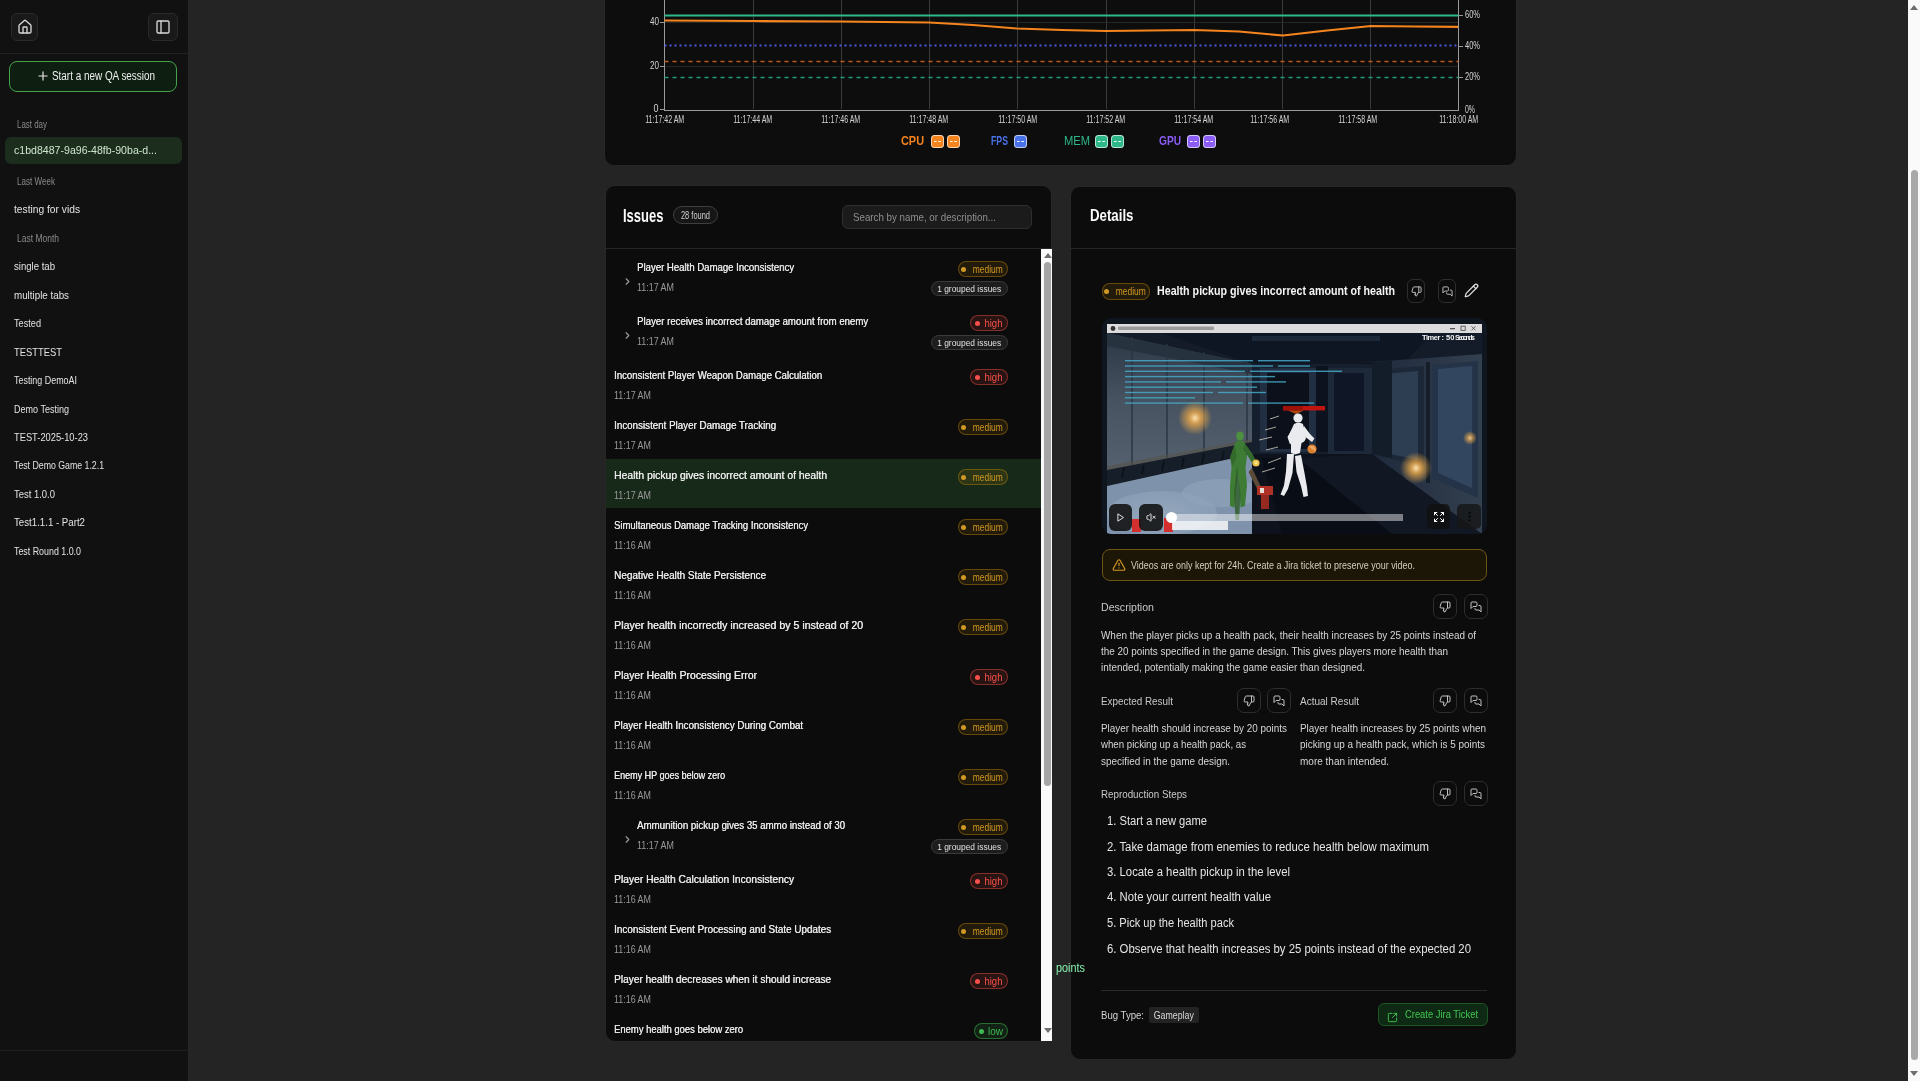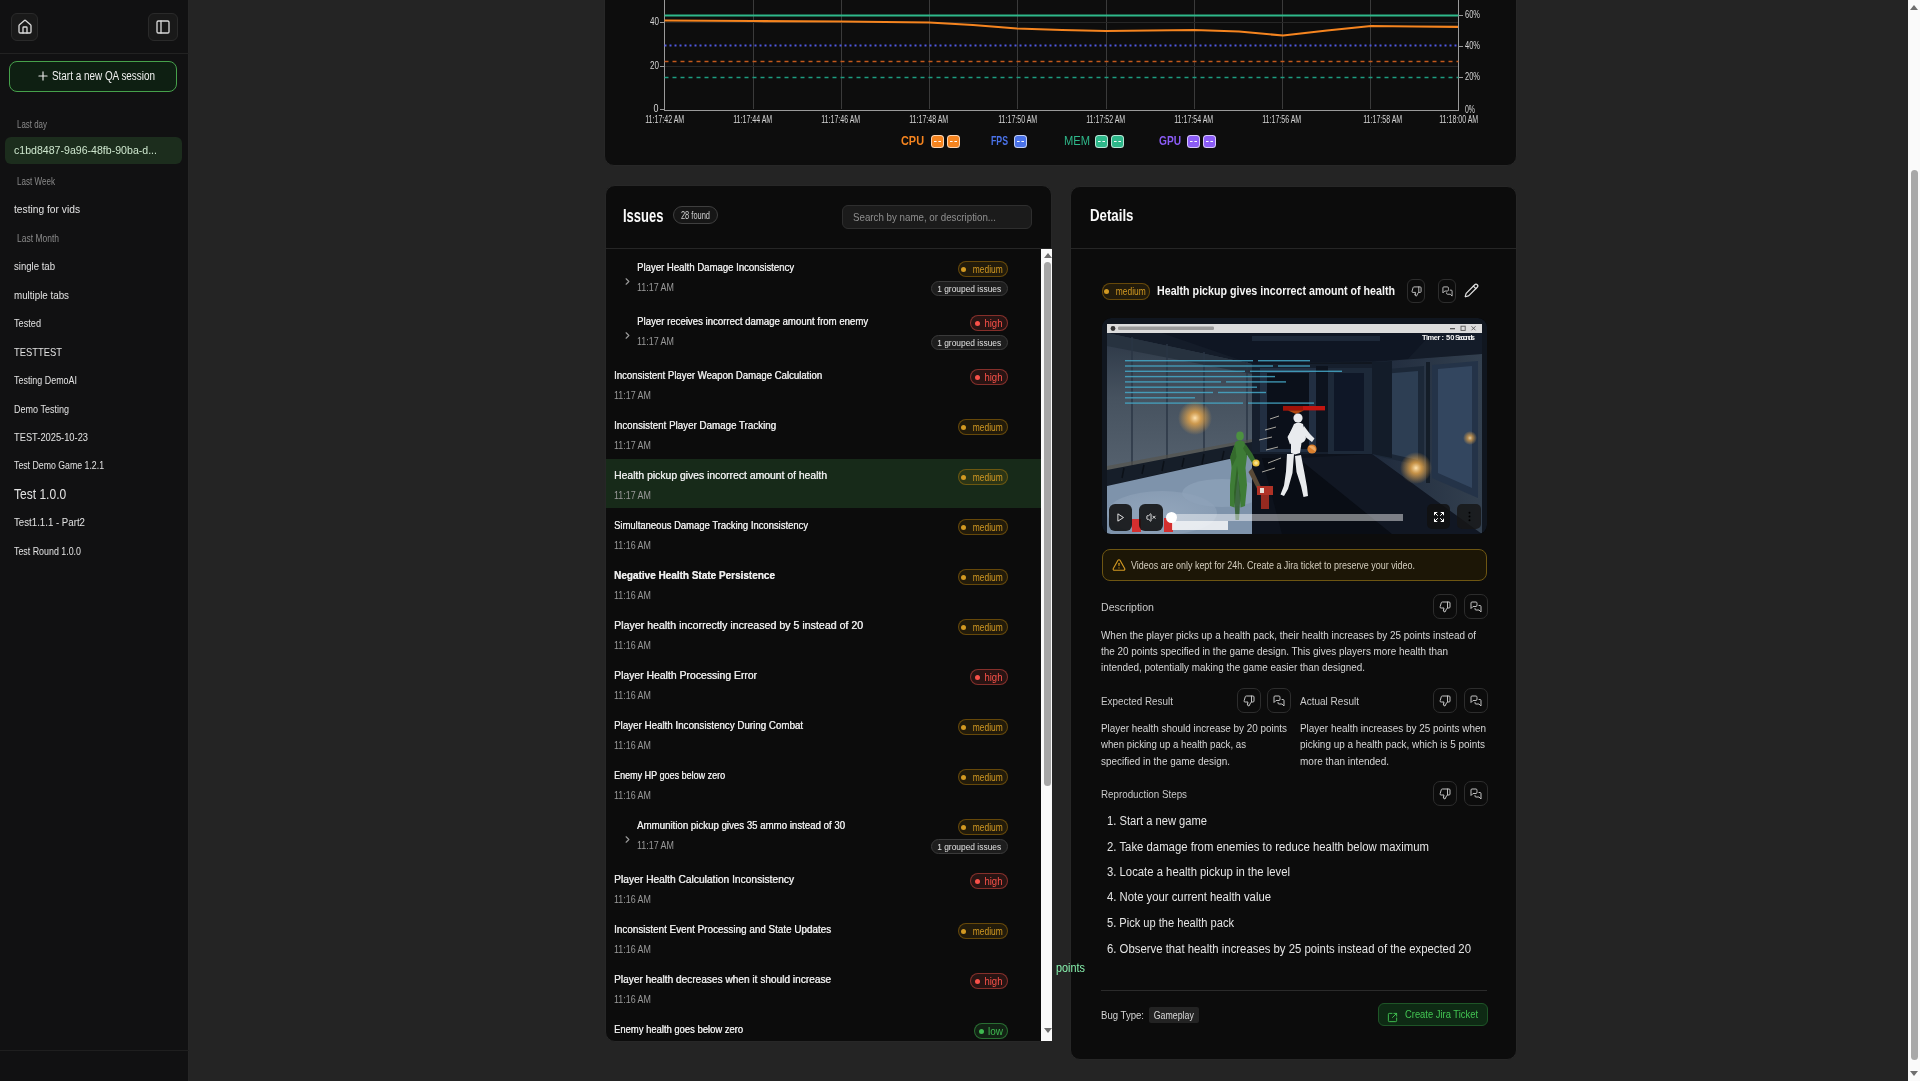--- a/index.html
+++ b/index.html
@@ -33,21 +33,21 @@
 <div class="a" style="left:14px;top:196px;height:26px;line-height:26px;color:#e2e2e2;font-size:11px"><span id="f4" style="display:inline-block;white-space:nowrap;transform:scaleX(0.9306);transform-origin:0 50%">testing for vids</span></div>
 <div class="a" style="left:17px;top:231px;height:14px;line-height:14px;font-size:10.5px;color:#8a8a8a"><span id="f5" style="display:inline-block;white-space:nowrap;transform:scaleX(0.8084);transform-origin:0 50%">Last Month</span></div>
 <div class="a" style="left:14px;top:253px;height:26px;line-height:26px;color:#e2e2e2;font-size:11px"><span id="f6" style="display:inline-block;white-space:nowrap;transform:scaleX(0.8706);transform-origin:0 50%">single tab</span></div>
 <div class="a" style="left:14px;top:282px;height:26px;line-height:26px;color:#e2e2e2;font-size:11px"><span id="f7" style="display:inline-block;white-space:nowrap;transform:scaleX(0.8905);transform-origin:0 50%">multiple tabs</span></div>
 <div class="a" style="left:14px;top:310px;height:26px;line-height:26px;color:#e2e2e2;font-size:11px"><span id="f8" style="display:inline-block;white-space:nowrap;transform:scaleX(0.8328);transform-origin:0 50%">Tested</span></div>
 <div class="a" style="left:14px;top:339px;height:26px;line-height:26px;color:#e2e2e2;font-size:11px"><span id="f9" style="display:inline-block;white-space:nowrap;transform:scaleX(0.8536);transform-origin:0 50%">TESTTEST</span></div>
 <div class="a" style="left:14px;top:367px;height:26px;line-height:26px;color:#e2e2e2;font-size:11px"><span id="f10" style="display:inline-block;white-space:nowrap;transform:scaleX(0.8113);transform-origin:0 50%">Testing DemoAI</span></div>
 <div class="a" style="left:14px;top:396px;height:26px;line-height:26px;color:#e2e2e2;font-size:11px"><span id="f11" style="display:inline-block;white-space:nowrap;transform:scaleX(0.8201);transform-origin:0 50%">Demo Testing</span></div>
 <div class="a" style="left:14px;top:424px;height:26px;line-height:26px;color:#e2e2e2;font-size:11px"><span id="f12" style="display:inline-block;white-space:nowrap;transform:scaleX(0.8463);transform-origin:0 50%">TEST-2025-10-23</span></div>
 <div class="a" style="left:14px;top:452px;height:26px;line-height:26px;color:#e2e2e2;font-size:11px"><span id="f13" style="display:inline-block;white-space:nowrap;transform:scaleX(0.7957);transform-origin:0 50%">Test Demo Game 1.2.1</span></div>
-<div class="a" style="left:14px;top:481px;height:26px;line-height:26px;color:#e2e2e2;font-size:14px"><span id="f14" style="display:inline-block;white-space:nowrap;transform:scaleX(0.8595);transform-origin:0 50%">Test 1.0.0</span></div>
+<div class="a" style="left:14px;top:481px;height:26px;line-height:26px;color:#e2e2e2;font-size:11px"><span id="f14" style="display:inline-block;white-space:nowrap;transform:scaleX(0.8595);transform-origin:0 50%">Test 1.0.0</span></div>
 <div class="a" style="left:14px;top:509px;height:26px;line-height:26px;color:#e2e2e2;font-size:11px"><span id="f15" style="display:inline-block;white-space:nowrap;transform:scaleX(0.8796);transform-origin:0 50%">Test1.1.1 - Part2</span></div>
 <div class="a" style="left:14px;top:538px;height:26px;line-height:26px;color:#e2e2e2;font-size:11px"><span id="f16" style="display:inline-block;white-space:nowrap;transform:scaleX(0.8056);transform-origin:0 50%">Test Round 1.0.0</span></div>
 </div>
 <div class="panel" style="left:604px;top:-40px;width:913px;height:206px;background:#0d0d0d"></div>
 <div class="a" style="left:752.7px;top:0;width:1px;height:109px;background:#3a3a3a"></div>
 <div class="a" style="left:840.9px;top:0;width:1px;height:109px;background:#3a3a3a"></div>
 <div class="a" style="left:929.1px;top:0;width:1px;height:109px;background:#3a3a3a"></div>
 <div class="a" style="left:1017.3px;top:0;width:1px;height:109px;background:#3a3a3a"></div>
 <div class="a" style="left:1105.6px;top:0;width:1px;height:109px;background:#3a3a3a"></div>
 <div class="a" style="left:1193.8px;top:0;width:1px;height:109px;background:#3a3a3a"></div>
@@ -72,22 +72,22 @@
 <div class="a" style="left:1465.0px;top:39.5px;font-size:10px;color:#d4d4d4"><span id="f21" style="display:inline-block;white-space:nowrap;transform:scaleX(0.7494);transform-origin:0 50%">40%</span></div>
 <div class="a" style="left:1465.0px;top:71.0px;font-size:10px;color:#d4d4d4"><span id="f22" style="display:inline-block;white-space:nowrap;transform:scaleX(0.7494);transform-origin:0 50%">20%</span></div>
 <div class="a" style="left:1465.0px;top:103.5px;font-size:10px;color:#d4d4d4"><span id="f23" style="display:inline-block;white-space:nowrap;transform:scaleX(0.6919);transform-origin:0 50%">0%</span></div>
 <div class="a" style="left:664.5px;top:113.5px;width:80px;margin-left:-40px;text-align:center;font-size:10px;color:#d4d4d4"><span id="f24" style="display:inline-block;white-space:nowrap;transform:scaleX(0.7037);transform-origin:50% 50%">11:17:42 AM</span></div>
 <div class="a" style="left:752.7px;top:113.5px;width:80px;margin-left:-40px;text-align:center;font-size:10px;color:#d4d4d4"><span id="f25" style="display:inline-block;white-space:nowrap;transform:scaleX(0.7037);transform-origin:50% 50%">11:17:44 AM</span></div>
 <div class="a" style="left:840.9px;top:113.5px;width:80px;margin-left:-40px;text-align:center;font-size:10px;color:#d4d4d4"><span id="f26" style="display:inline-block;white-space:nowrap;transform:scaleX(0.7037);transform-origin:50% 50%">11:17:46 AM</span></div>
 <div class="a" style="left:929.1px;top:113.5px;width:80px;margin-left:-40px;text-align:center;font-size:10px;color:#d4d4d4"><span id="f27" style="display:inline-block;white-space:nowrap;transform:scaleX(0.7037);transform-origin:50% 50%">11:17:48 AM</span></div>
 <div class="a" style="left:1017.3px;top:113.5px;width:80px;margin-left:-40px;text-align:center;font-size:10px;color:#d4d4d4"><span id="f28" style="display:inline-block;white-space:nowrap;transform:scaleX(0.7037);transform-origin:50% 50%">11:17:50 AM</span></div>
 <div class="a" style="left:1105.6px;top:113.5px;width:80px;margin-left:-40px;text-align:center;font-size:10px;color:#d4d4d4"><span id="f29" style="display:inline-block;white-space:nowrap;transform:scaleX(0.7037);transform-origin:50% 50%">11:17:52 AM</span></div>
 <div class="a" style="left:1193.8px;top:113.5px;width:80px;margin-left:-40px;text-align:center;font-size:10px;color:#d4d4d4"><span id="f30" style="display:inline-block;white-space:nowrap;transform:scaleX(0.7037);transform-origin:50% 50%">11:17:54 AM</span></div>
-<div class="a" style="left:1282.0px;top:113.5px;width:80px;margin-left:-40px;text-align:center;font-size:10px;color:#d4d4d4"><span id="f31" style="display:inline-block;white-space:nowrap;transform:scaleX(0.7037);transform-origin:50% 50%">11:17:56 AM</span></div>
-<div class="a" style="left:1370.2px;top:113.5px;width:80px;margin-left:-40px;text-align:right;font-size:10px;color:#d4d4d4"><span id="f32" style="display:inline-block;white-space:nowrap;transform:scaleX(0.7037);transform-origin:50% 50%">11:17:58 AM</span></div>
+<div class="a" style="left:1282.0px;top:113.5px;width:80px;margin-left:-40px;font-size:10px;color:#d4d4d4"><span id="f31" style="display:inline-block;white-space:nowrap;transform:scaleX(0.7037);transform-origin:50% 50%">11:17:56 AM</span></div>
+<div class="a" style="left:1370.2px;top:113.5px;width:80px;margin-left:-40px;text-align:left;font-size:10px;color:#d4d4d4"><span id="f32" style="display:inline-block;white-space:nowrap;transform:scaleX(0.7037);transform-origin:50% 50%">11:17:58 AM</span></div>
 <div class="a" style="left:1458.4px;top:113.5px;width:80px;margin-left:-40px;text-align:center;font-size:10px;color:#d4d4d4"><span id="f33" style="display:inline-block;white-space:nowrap;transform:scaleX(0.7037);transform-origin:50% 50%">11:18:00 AM</span></div>
 <svg class="a" style="left:604px;top:0" width="913" height="130">
 <line x1="60.5" y1="15.5" x2="854.4" y2="15.5" stroke="#2eb88a" stroke-width="2.2"></line>
 <line x1="60.5" y1="45.5" x2="854.4" y2="45.5" stroke="#5158e0" stroke-width="2" stroke-dasharray="2 3"></line>
 <line x1="60.5" y1="61.5" x2="854.4" y2="61.5" stroke="#c2591c" stroke-width="1.6" stroke-dasharray="4 4"></line>
 <line x1="60.5" y1="77.5" x2="854.4" y2="77.5" stroke="#1d9c80" stroke-width="1.6" stroke-dasharray="4 4"></line>
 <path d="M60.5 20.5 L149.0 21.0 L237.0 21.5 L325.0 22.5 L369.0 25.0 L413.0 28.5 L458.0 30.0 L502.0 31.0 L546.0 30.5 L590.0 30.0 L635.0 31.5 L679.0 35.5 L723.0 30.5 L767.0 26.0 L811.0 26.5 L854.0 26.8" fill="none" stroke="#f5841f" stroke-width="2.2" stroke-linejoin="round"></path>
 </svg>
 <div class="a" style="left:901.0px;top:134px;font-size:12px;font-weight:bold;color:#f5841f;line-height:14px"><span id="f34" style="display:inline-block;white-space:nowrap;transform:scaleX(0.9075);transform-origin:0 50%">CPU</span></div>
 <div class="a" style="left:931.0px;top:134.5px;width:13px;height:13px;background:#f5841f;border:1px solid rgba(255,255,255,.65);border-radius:3.5px">
@@ -134,21 +134,21 @@
 <div class="a" style="left:31px;top:86px;font-size:10px;color:#9a9a9a;line-height:13px"><span id="f44" style="display:inline-block;white-space:nowrap;transform:scaleX(0.8912);transform-origin:0 50%">11:17 AM</span></div>
 <div class="a" style="left:8px;top:119px;font-size:10.5px;font-weight:500;color:#ededed;line-height:14px;text-shadow:0.35px 0 rgba(237,237,237,0.85)"><span id="f45" style="display:inline-block;white-space:nowrap;transform:scaleX(0.9122);transform-origin:0 50%">Inconsistent Player Weapon Damage Calculation</span></div>
 <div class="a" style="left:8px;top:140px;font-size:10px;color:#9a9a9a;line-height:13px"><span id="f46" style="display:inline-block;white-space:nowrap;transform:scaleX(0.8912);transform-origin:0 50%">11:17 AM</span></div>
 <div class="a" style="left:8px;top:169px;font-size:10.5px;font-weight:500;color:#ededed;line-height:14px;text-shadow:0.35px 0 rgba(237,237,237,0.85)"><span id="f47" style="display:inline-block;white-space:nowrap;transform:scaleX(0.9315);transform-origin:0 50%">Inconsistent Player Damage Tracking</span></div>
 <div class="a" style="left:8px;top:190px;font-size:10px;color:#9a9a9a;line-height:13px"><span id="f48" style="display:inline-block;white-space:nowrap;transform:scaleX(0.8912);transform-origin:0 50%">11:17 AM</span></div>
 <div class="a" style="left:0px;top:210px;width:435px;height:49px;background:#172a19"></div>
 <div class="a" style="left:8px;top:219px;font-size:10.5px;font-weight:500;color:#ededed;line-height:14px;text-shadow:0.35px 0 rgba(237,237,237,0.85)"><span id="f49" style="display:inline-block;white-space:nowrap;transform:scaleX(0.9890);transform-origin:0 50%">Health pickup gives incorrect amount of health</span></div>
 <div class="a" style="left:8px;top:240px;font-size:10px;color:#9a9a9a;line-height:13px"><span id="f50" style="display:inline-block;white-space:nowrap;transform:scaleX(0.8912);transform-origin:0 50%">11:17 AM</span></div>
 <div class="a" style="left:8px;top:269px;font-size:10.5px;font-weight:500;color:#ededed;line-height:14px;text-shadow:0.35px 0 rgba(237,237,237,0.85)"><span id="f51" style="display:inline-block;white-space:nowrap;transform:scaleX(0.9008);transform-origin:0 50%">Simultaneous Damage Tracking Inconsistency</span></div>
 <div class="a" style="left:8px;top:290px;font-size:10px;color:#9a9a9a;line-height:13px"><span id="f52" style="display:inline-block;white-space:nowrap;transform:scaleX(0.8912);transform-origin:0 50%">11:16 AM</span></div>
-<div class="a" style="left:8px;top:319px;font-size:10.5px;font-weight:700;color:#ededed;line-height:14px;text-shadow:0.35px 0 rgba(237,237,237,0.85)"><span id="f53" style="display:inline-block;white-space:nowrap;transform:scaleX(0.9505);transform-origin:0 50%">Negative Health State Persistence</span></div>
+<div class="a" style="left:8px;top:319px;font-size:10.5px;font-weight:400;color:#ededed;line-height:14px;text-shadow:0.35px 0 rgba(237,237,237,0.85)"><span id="f53" style="display:inline-block;white-space:nowrap;transform:scaleX(0.9505);transform-origin:0 50%">Negative Health State Persistence</span></div>
 <div class="a" style="left:8px;top:340px;font-size:10px;color:#9a9a9a;line-height:13px"><span id="f54" style="display:inline-block;white-space:nowrap;transform:scaleX(0.8912);transform-origin:0 50%">11:16 AM</span></div>
 <div class="a" style="left:8px;top:369px;font-size:10.5px;font-weight:500;color:#ededed;line-height:14px;text-shadow:0.35px 0 rgba(237,237,237,0.85)"><span id="f55" style="display:inline-block;white-space:nowrap;transform:scaleX(1.0109);transform-origin:0 50%">Player health incorrectly increased by 5 instead of 20</span></div>
 <div class="a" style="left:8px;top:390px;font-size:10px;color:#9a9a9a;line-height:13px"><span id="f56" style="display:inline-block;white-space:nowrap;transform:scaleX(0.8912);transform-origin:0 50%">11:16 AM</span></div>
 <div class="a" style="left:8px;top:419px;font-size:10.5px;font-weight:500;color:#ededed;line-height:14px;text-shadow:0.35px 0 rgba(237,237,237,0.85)"><span id="f57" style="display:inline-block;white-space:nowrap;transform:scaleX(0.9920);transform-origin:0 50%">Player Health Processing Error</span></div>
 <div class="a" style="left:8px;top:440px;font-size:10px;color:#9a9a9a;line-height:13px"><span id="f58" style="display:inline-block;white-space:nowrap;transform:scaleX(0.8912);transform-origin:0 50%">11:16 AM</span></div>
 <div class="a" style="left:8px;top:469px;font-size:10.5px;font-weight:500;color:#ededed;line-height:14px;text-shadow:0.35px 0 rgba(237,237,237,0.85)"><span id="f59" style="display:inline-block;white-space:nowrap;transform:scaleX(0.9305);transform-origin:0 50%">Player Health Inconsistency During Combat</span></div>
 <div class="a" style="left:8px;top:490px;font-size:10px;color:#9a9a9a;line-height:13px"><span id="f60" style="display:inline-block;white-space:nowrap;transform:scaleX(0.8912);transform-origin:0 50%">11:16 AM</span></div>
 <div class="a" style="left:8px;top:519px;font-size:10.5px;font-weight:500;color:#ededed;line-height:14px;text-shadow:0.35px 0 rgba(237,237,237,0.85)"><span id="f61" style="display:inline-block;white-space:nowrap;transform:scaleX(0.8580);transform-origin:0 50%">Enemy HP goes below zero</span></div>
 <div class="a" style="left:8px;top:540px;font-size:10px;color:#9a9a9a;line-height:13px"><span id="f62" style="display:inline-block;white-space:nowrap;transform:scaleX(0.8912);transform-origin:0 50%">11:16 AM</span></div>
 <div class="a" style="left:16px;top:582.0px"><svg width="11" height="11" viewBox="0 0 24 24" fill="none" stroke="#9a9a9a" stroke-width="2.5" stroke-linecap="round" stroke-linejoin="round">

